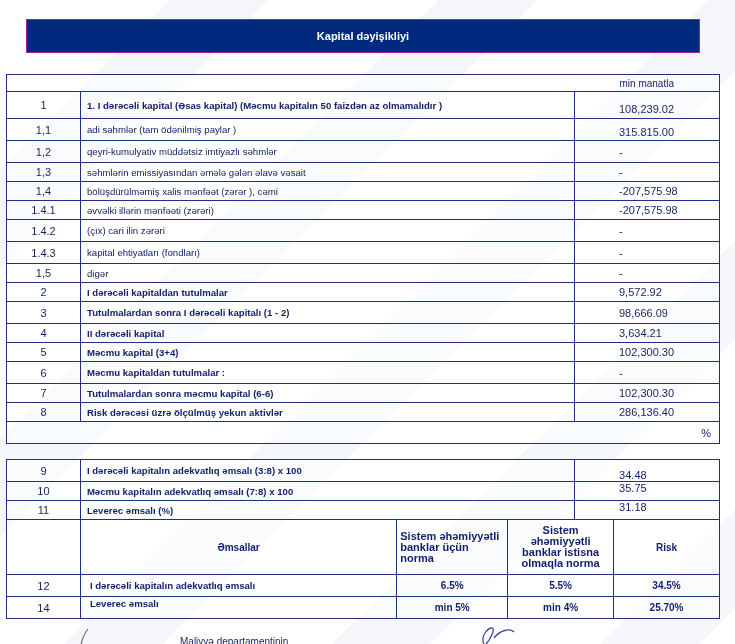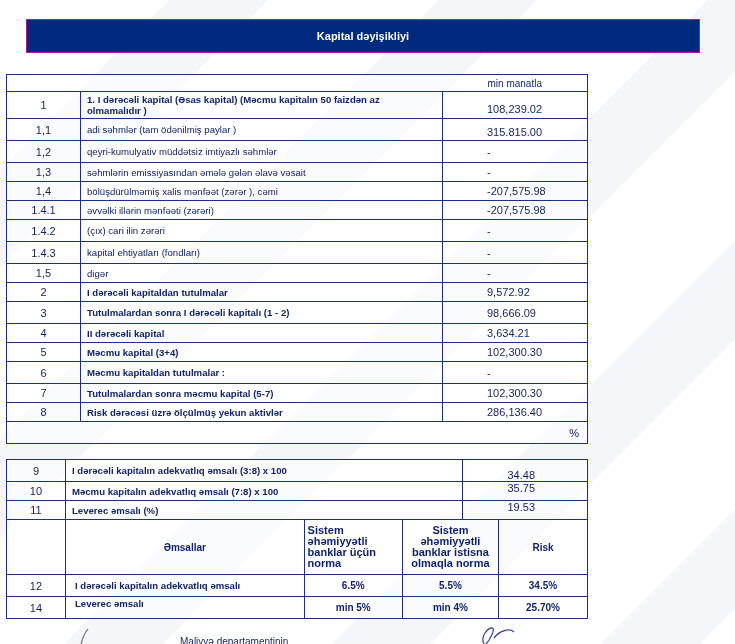--- a/index.html
+++ b/index.html
@@ -36,21 +36,21 @@
     justify-content: center;
     color: #ffffff;
     font-size: 11px;
     font-weight: bold;
     z-index: 1;
   }
   table.main {
     position: absolute;
     left: 6px;
     top: 74px;
-    width: 582px;
+    width: 714px;
     border-collapse: collapse;
     z-index: 1;
     font-size: 9.6px;
     background: rgba(255,255,255,0.55);
   }
   table.main td {
     border: 1.4px solid #1e2f86;
     padding: 0 6px;
     height: 19px;
     vertical-align: middle;
@@ -203,21 +203,21 @@
       <td class="label bold">Məcmu kapital (3+4)</td>
       <td class="val">102,300.30</td>
     </tr>
     <tr class="mid">
       <td class="num">6</td>
       <td class="label bold">Məcmu kapitaldan tutulmalar :</td>
       <td class="val">-</td>
     </tr>
     <tr>
       <td class="num">7</td>
-      <td class="label bold">Tutulmalardan sonra məcmu kapital (5-7)</td>
+      <td class="label bold">Tutulmalardan sonra məcmu kapital (6-6)</td>
       <td class="val">102,300.30</td>
     </tr>
     <tr>
       <td class="num">8</td>
       <td class="label bold">Risk dərəcəsi üzrə ölçülmüş  yekun aktivlər</td>
       <td class="val">286,136.40</td>
     </tr>
 
     <tr class="mid">
       <td colspan="3" class="pct-unit">%</td>
@@ -241,21 +241,21 @@
       <td colspan="2" class="lv" style="vertical-align:bottom;padding-bottom:0;">34.48</td>
     </tr>
     <tr>
       <td class="num">10</td>
       <td colspan="3" class="label bold">Məcmu kapitalın  adekvatlıq  əmsalı (7:8) x 100</td>
       <td colspan="2" class="lv" style="vertical-align:top;padding-top:0;">35.75</td>
     </tr>
     <tr>
       <td class="num">11</td>
       <td colspan="3" class="label bold">Leverec əmsalı (%)</td>
-      <td colspan="2" class="lv" style="vertical-align:top;padding-top:0;">19.53</td>
+      <td colspan="2" class="lv" style="vertical-align:top;padding-top:0;">31.18</td>
     </tr>
     <tr class="head4">
       <td class="num"></td>
       <td class="bold-c" style="font-size:10px;">Əmsallar</td>
       <td class="hcol left">Sistem əhəmiyyətli banklar üçün norma</td>
       <td colspan="2" class="hcol">Sistem əhəmiyyətli banklar istisna olmaqla norma</td>
       <td class="bold-c">Risk</td>
     </tr>
     <tr class="mid">
       <td class="num">12</td>

